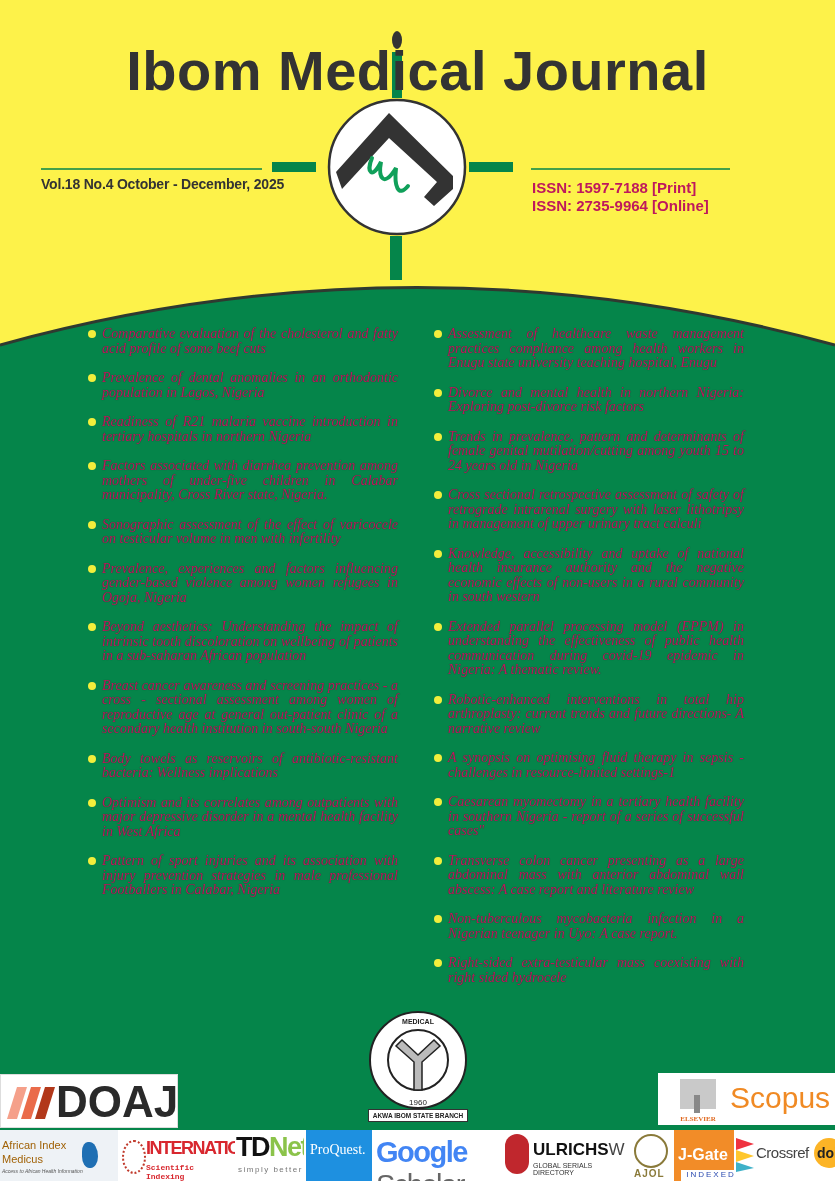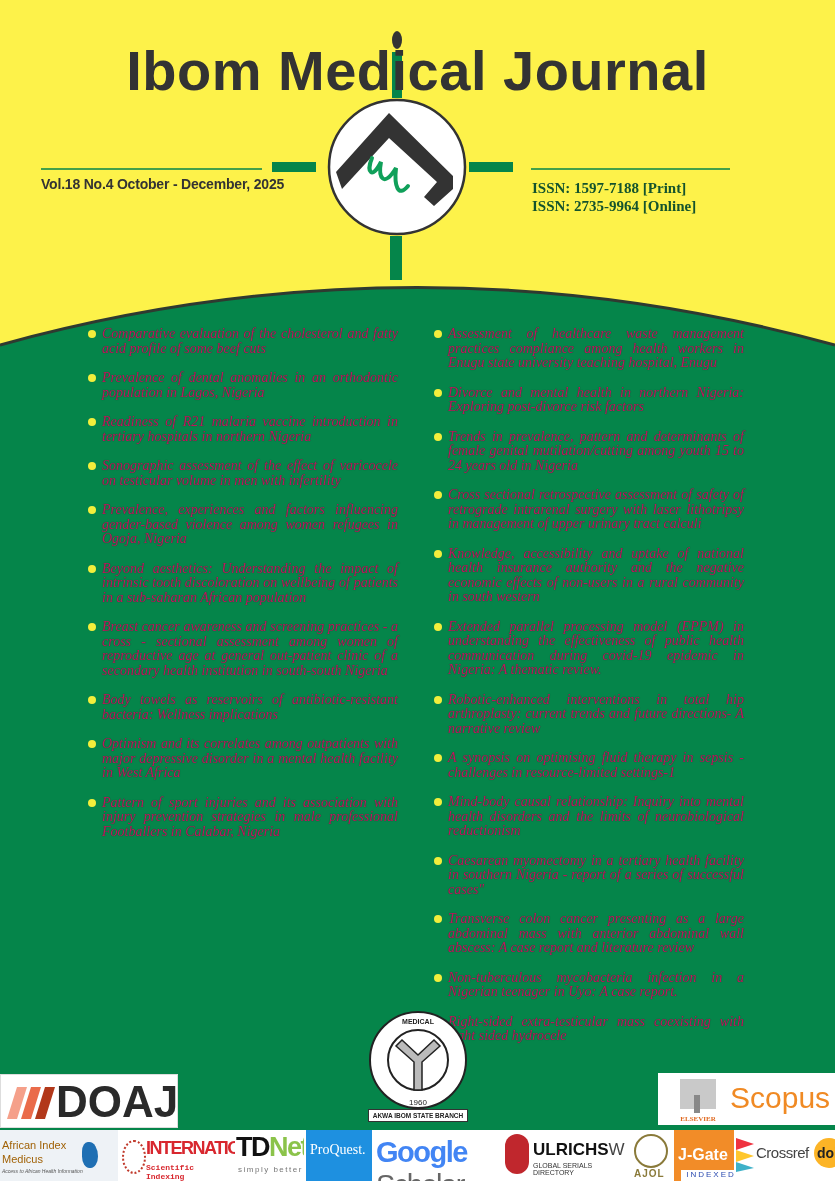--- a/index.html
+++ b/index.html
@@ -1,20 +1,20 @@
 <!DOCTYPE html>
 <html><head>
 <meta charset="utf-8">
 <style>
   html, body { margin:0; padding:0; }
   body { width:835px; height:1181px; position:relative; overflow:hidden; background:#fdf24a; font-family:"Liberation Sans", sans-serif; }
   .bg-svg { position:absolute; left:0; top:0; width:835px; height:1181px; }
   .title { position:absolute; left:0; width:835px; top:38px; text-align:center; font-family:"Liberation Sans", sans-serif; font-weight:bold; font-size:56px; color:#333333; letter-spacing:0.5px; }
   .vol { position:absolute; left:41px; top:176px; font-size:14px; font-weight:bold; color:#333; letter-spacing:-0.2px; }
-  .issn { position:absolute; left:532px; top:179px; font-size:15px; font-weight:bold; color:#14532d; line-height:18px;font-family:Liberation Serif, serif; }
+  .issn { position:absolute; left:532px; top:179px; font-size:15px; font-weight:bold; color:#be185d; line-height:18px; }
   .col { position:absolute; width:310px; }
   .col.left { left:88px; top:327px; }
   .col.right { left:434px; top:327px; }
   .item { position:relative; padding-left:14px; margin-bottom:15px; font-family:"Liberation Serif", serif; font-style:italic; font-size:14px; line-height:14.5px; color:#be185d; text-align:justify; text-shadow:0 0 1px rgba(0,0,0,0.4); }
   .bullet { position:absolute; left:0; top:3px; width:8px; height:8px; border-radius:50%; background:#f2ee3c; }
   .nma { position:absolute; left:366px; top:1010px; width:104px; height:112px; }
   .nma-branch { position:absolute; left:368px; top:1109px; width:98px; height:11px; background:#fff; border:1px solid #333; font-size:6.5px; text-align:center; line-height:11px; color:#222; font-weight:bold; }
   .logo-box { position:absolute; background:#fff; overflow:hidden; }
   .doaj { left:0; top:1074px; width:176px; height:52px; border:1px solid #ddd; }
   .doaj-text { position:absolute; left:55px; top:2px; font-size:44px; font-weight:bold; color:#2a2a2a; }
@@ -49,39 +49,39 @@
 <div class="vol">Vol.18 No.4 October - December, 2025</div>
 <div class="issn">
   <div>ISSN: 1597-7188 [Print]</div>
   <div>ISSN: 2735-9964 [Online]</div>
 </div>
 
 <div class="col left">
   <div class="item"><span class="bullet"></span><span>Comparative evaluation of the cholesterol and fatty acid profile of some beef cuts</span></div>
   <div class="item"><span class="bullet"></span><span>Prevalence of dental anomalies in an orthodontic population in Lagos, Nigeria</span></div>
   <div class="item"><span class="bullet"></span><span>Readiness of R21 malaria vaccine introduction in tertiary hospitals in northern Nigeria</span></div>
+  <div class="item"><span class="bullet"></span><span>Factors associated with diarrhea prevention among mothers of under-five children in Calabar municipality, Cross River state, Nigeria.</span></div>
   <div class="item"><span class="bullet"></span><span>Sonographic assessment of the effect of varicocele on testicular volume in men with infertility</span></div>
   <div class="item"><span class="bullet"></span><span>Prevalence, experiences and factors influencing gender-based violence among women refugees in Ogoja, Nigeria</span></div>
   <div class="item"><span class="bullet"></span><span>Beyond aesthetics: Understanding the impact of intrinsic tooth discoloration on wellbeing of patients in a sub-saharan African population</span></div>
   <div class="item"><span class="bullet"></span><span>Breast cancer awareness and screening practices - a cross - sectional assessment among women of reproductive age at general out-patient clinic of a secondary health institution in south-south Nigeria</span></div>
   <div class="item"><span class="bullet"></span><span>Body towels as reservoirs of antibiotic-resistant bacteria: Wellness implications</span></div>
   <div class="item"><span class="bullet"></span><span>Optimism and its correlates among outpatients with major depressive disorder in a mental health facility in West Africa</span></div>
   <div class="item"><span class="bullet"></span><span>Pattern of sport injuries and its association with injury prevention strategies in male professional Footballers in Calabar, Nigeria</span></div>
 </div>
 
 <div class="col right">
   <div class="item"><span class="bullet"></span><span>Assessment of healthcare waste management practices compliance among health workers in Enugu state university teaching hospital, Enugu</span></div>
   <div class="item"><span class="bullet"></span><span>Divorce and mental health in northern Nigeria: Exploring post-divorce risk factors</span></div>
   <div class="item"><span class="bullet"></span><span>Trends in prevalence, pattern and determinants of female genital mutilation/cutting among youth 15 to 24 years old in Nigeria</span></div>
   <div class="item"><span class="bullet"></span><span>Cross sectional retrospective assessment of safety of retrograde intrarenal surgery with laser lithotripsy in management of upper urinary tract calculi</span></div>
   <div class="item"><span class="bullet"></span><span>Knowledge, accessibility and uptake of national health insurance authority and the negative economic effects of non-users in a rural community in south western</span></div>
   <div class="item"><span class="bullet"></span><span>Extended parallel processing model (EPPM) in understanding the effectiveness of public health communication during covid-19 epidemic in Nigeria: A thematic review.</span></div>
   <div class="item"><span class="bullet"></span><span>Robotic-enhanced interventions in total hip arthroplasty: current trends and future directions- A narrative review</span></div>
   <div class="item"><span class="bullet"></span><span>A synopsis on optimising fluid therapy in sepsis - challenges in resource-limited settings-1</span></div>
-  <div class="item"><span class="bullet"></span><span>Mind-body causal relationship: Inquiry into mental health disorders and the limits of neurobiological reductionism</span></div>
   <div class="item"><span class="bullet"></span><span>Caesarean myomectomy in a tertiary health facility in southern Nigeria - report of a series of successful cases"</span></div>
   <div class="item"><span class="bullet"></span><span>Transverse colon cancer presenting as a large abdominal mass with anterior abdominal wall abscess: A case report and literature review</span></div>
   <div class="item"><span class="bullet"></span><span>Non-tuberculous mycobacteria infection in a Nigerian teenager in Uyo: A case report.</span></div>
   <div class="item"><span class="bullet"></span><span>Right-sided extra-testicular mass coexisting with right sided hydrocele</span></div>
 </div>
 
 <svg class="nma" viewBox="0 0 104 112">
   <circle cx="52" cy="50" r="48" fill="#ffffff" stroke="#222" stroke-width="2"></circle>
   <circle cx="52" cy="50" r="30" fill="#ffffff" stroke="#222" stroke-width="2"></circle>
   <path d="M30 36 L48 52 L48 80 L56 80 L56 52 L74 36 L68 30 L52 45 L36 30 Z" fill="#bbb" stroke="#222" stroke-width="1.5"></path>

